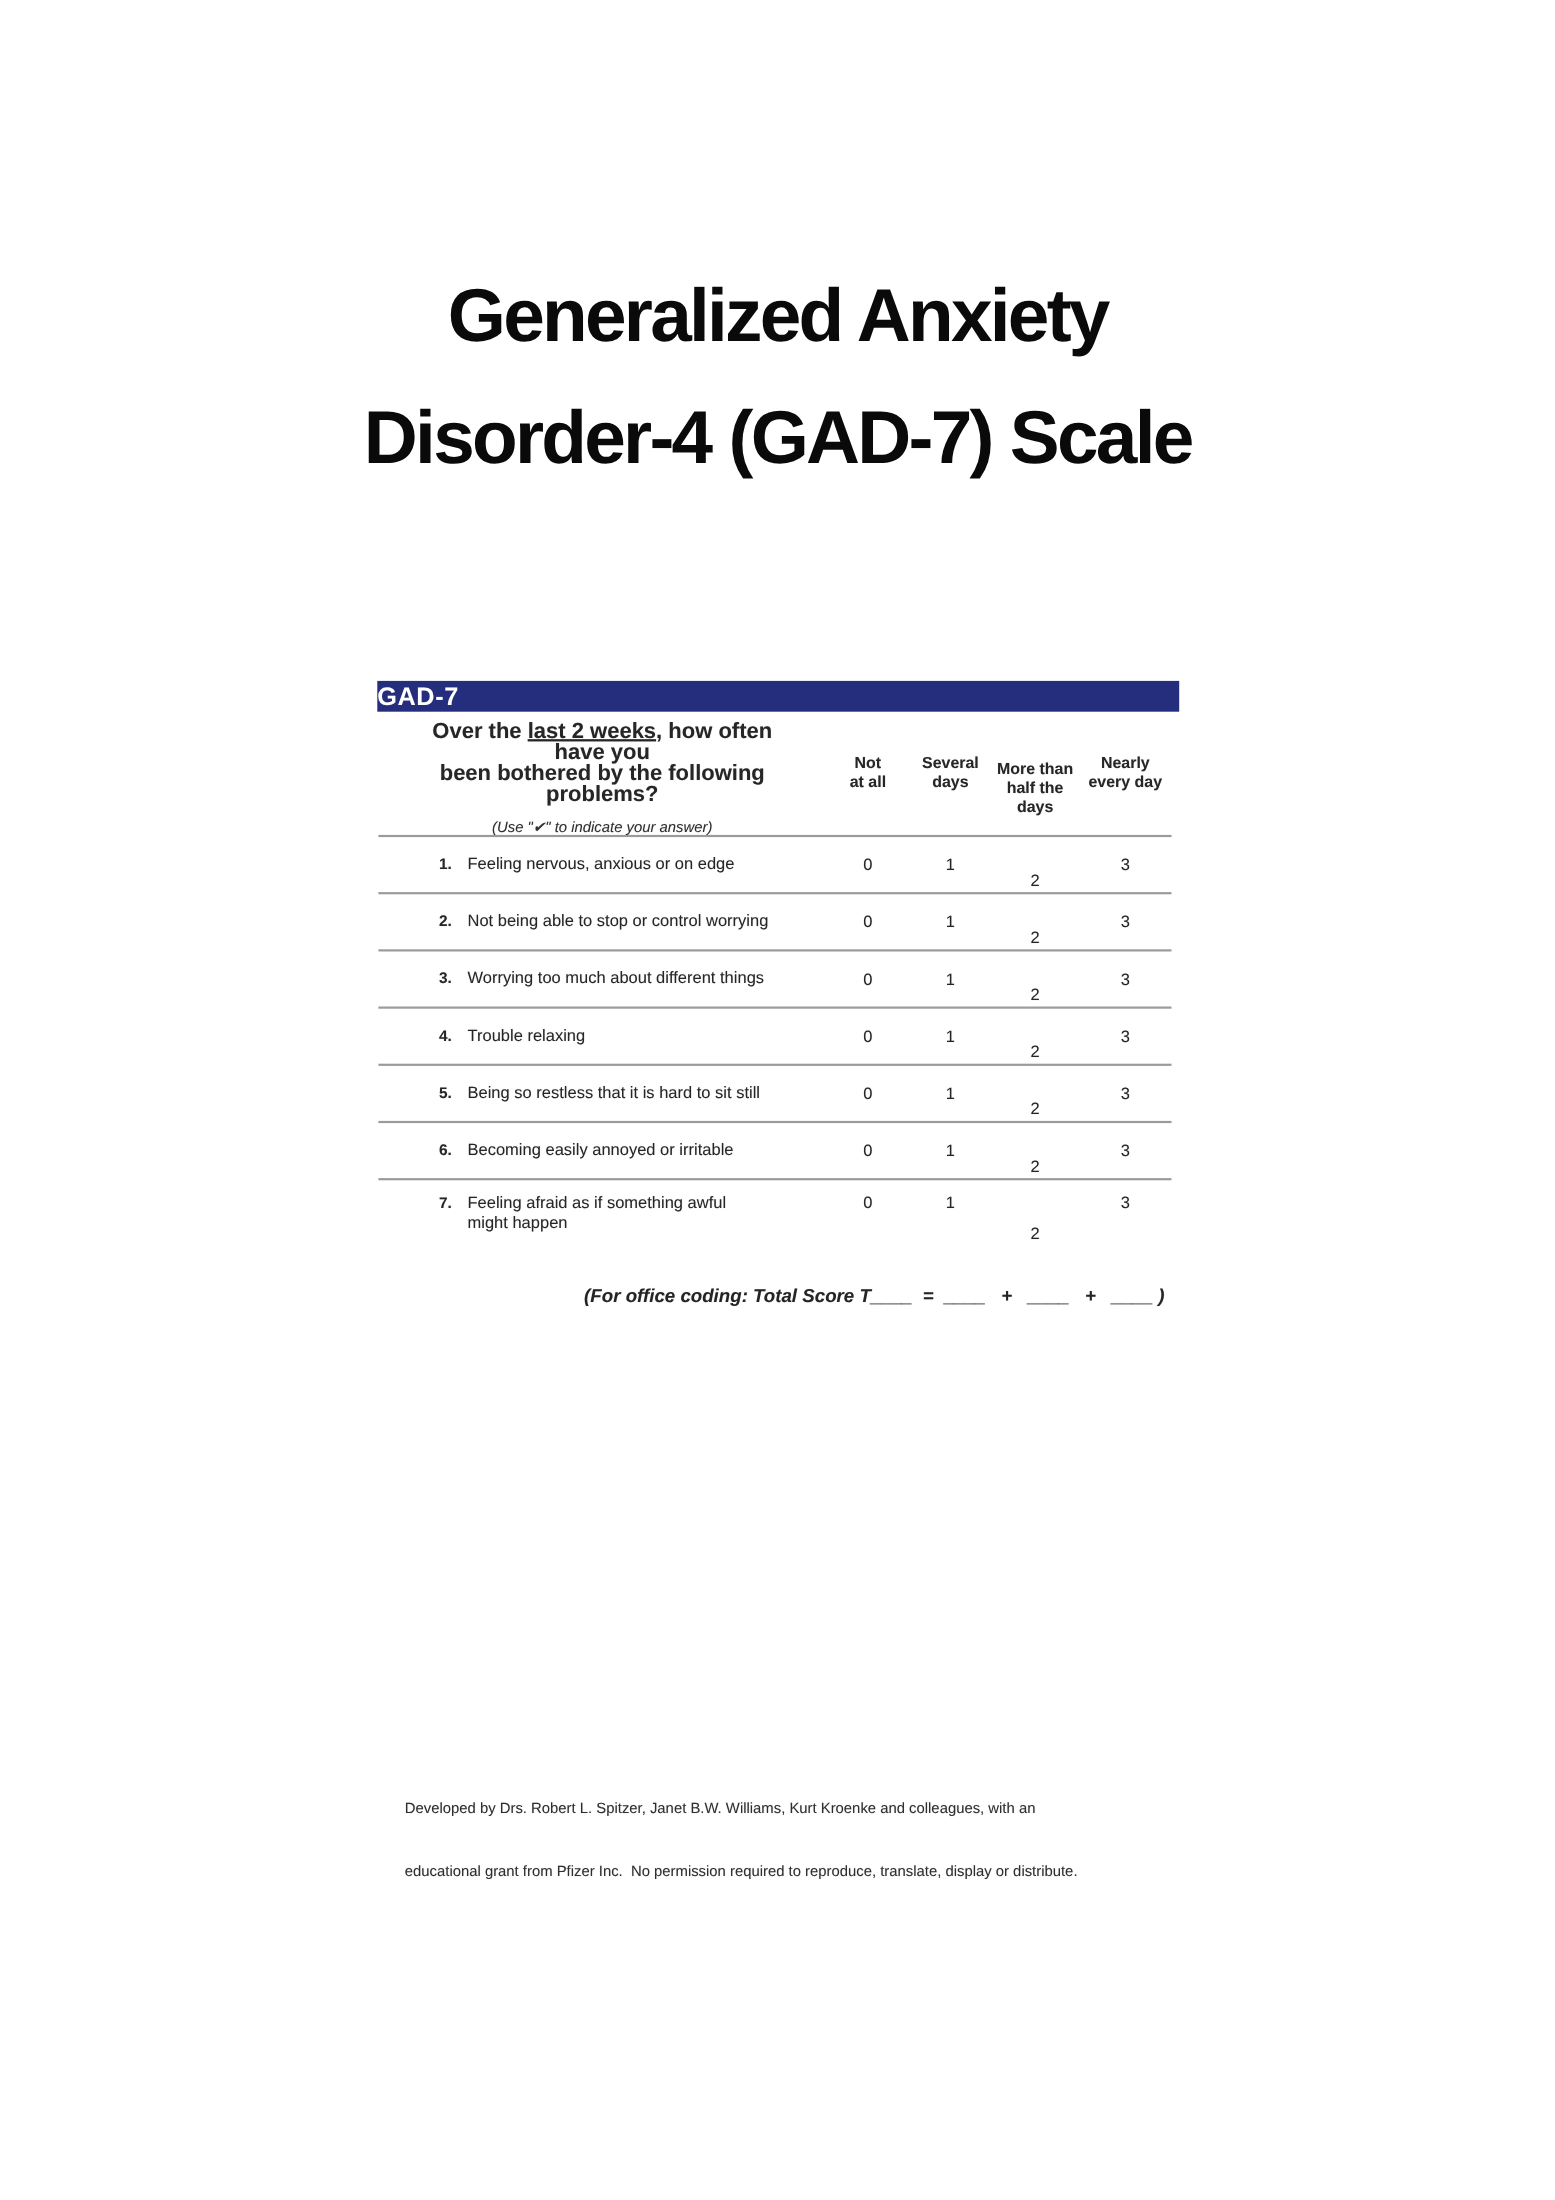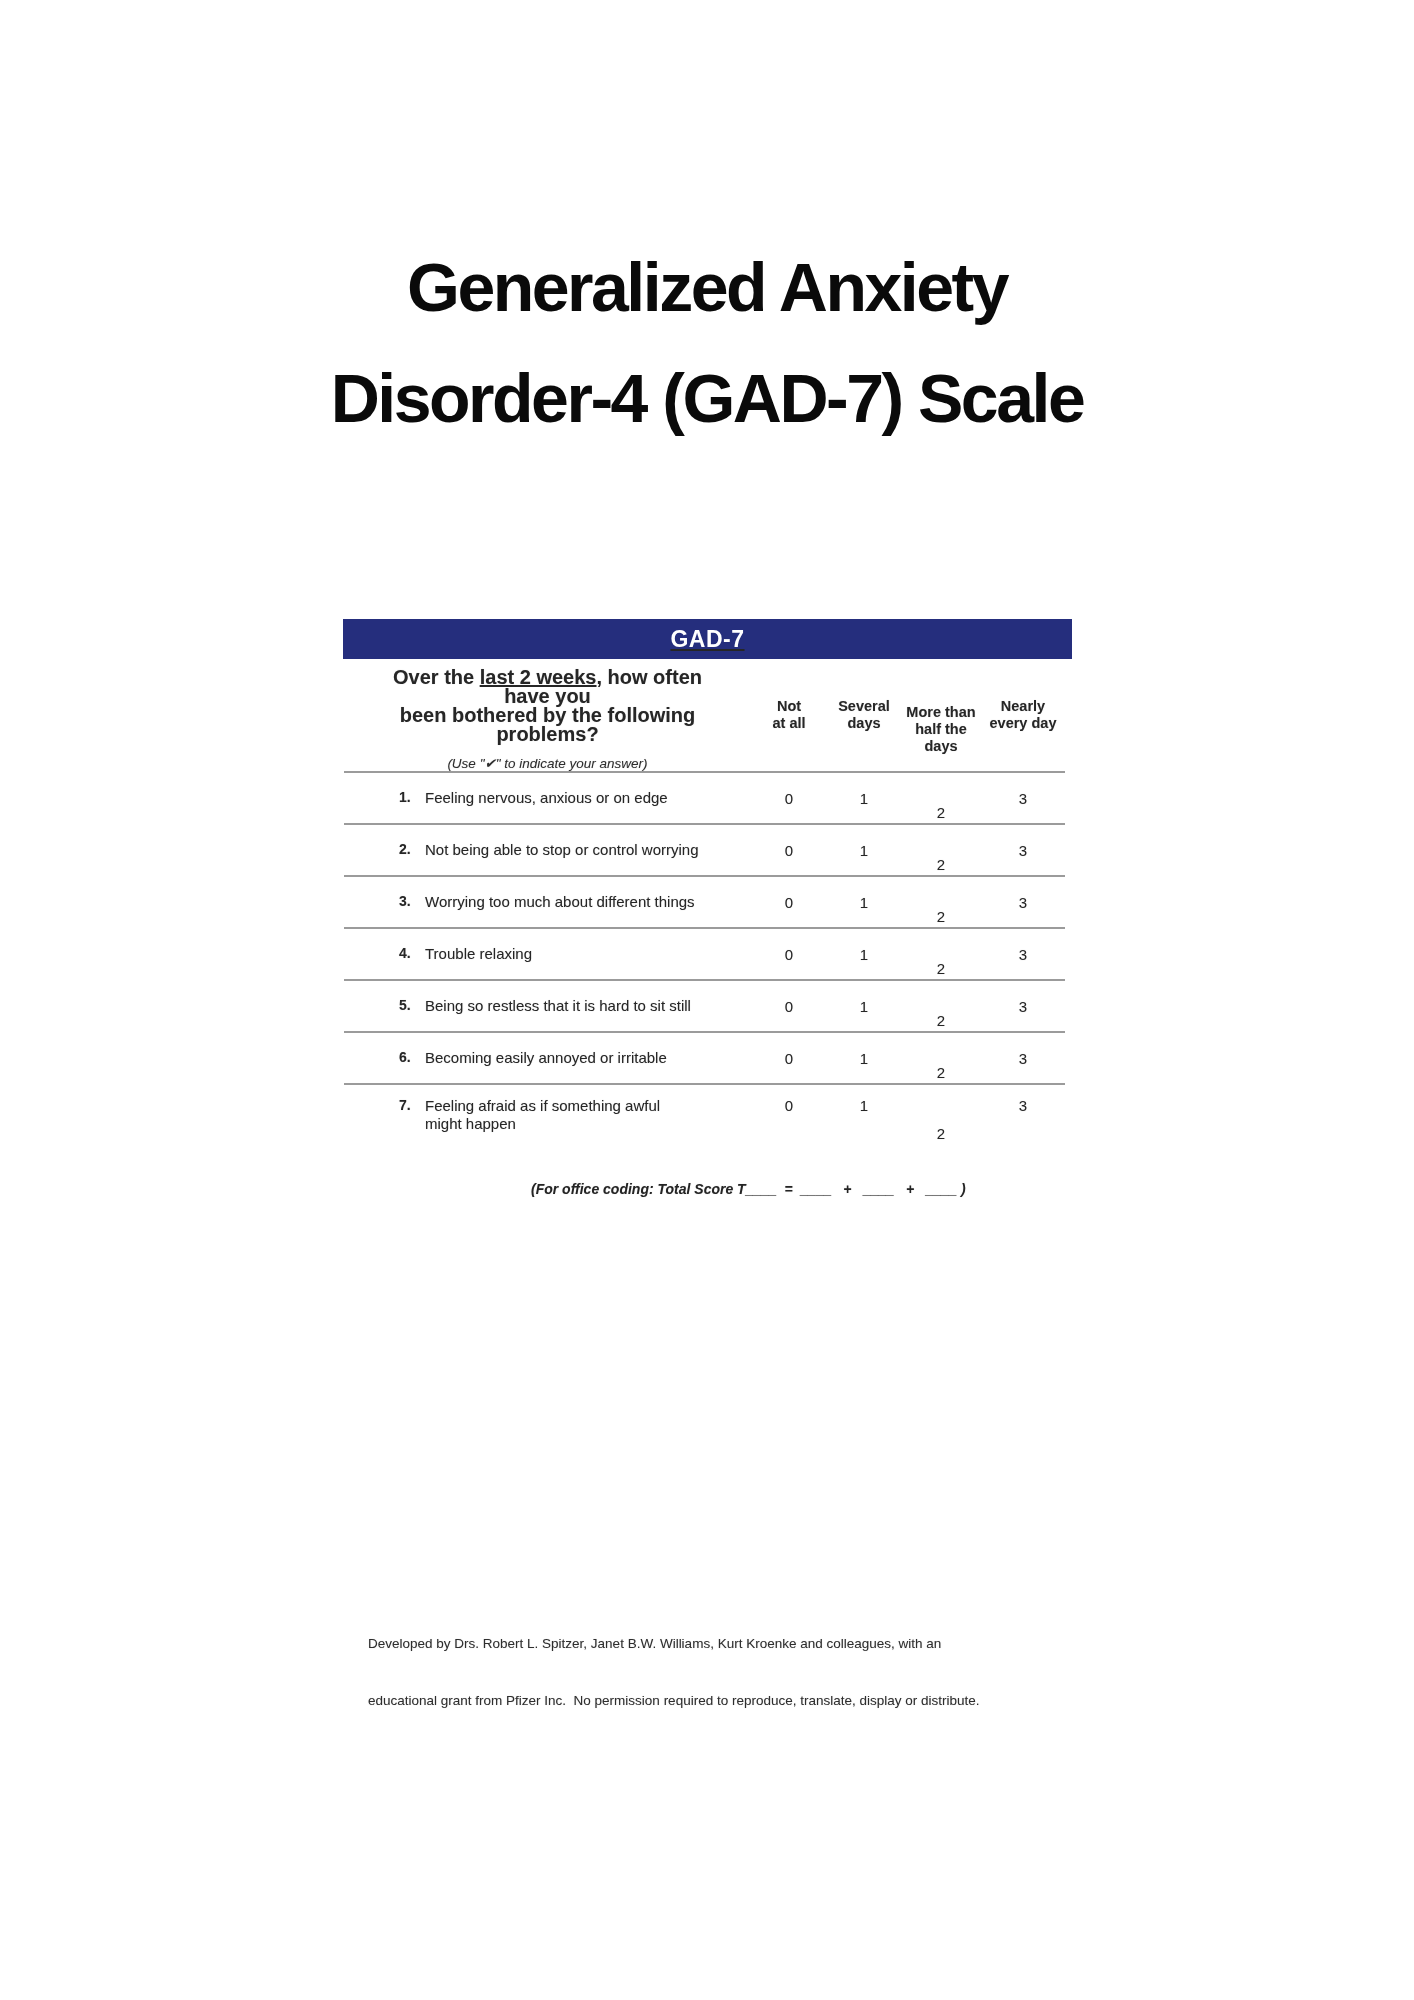--- a/index.html
+++ b/index.html
@@ -16,22 +16,22 @@
   }
   .page-title .tline{display:block;}
 
   
   .gad-form{
     position:absolute;left:343px;top:619px;width:729px;
     color:#262626;
     text-shadow:0 0 1px rgba(80,80,80,.30);
   }
   .form-bar{
-    height:40px;background:#252e7d;
-    display:flex;align-items:center;justify-content:center;text-decoration:underline;
+    height:28px;background:#252e7d;
+    display:flex;align-items:center;justify-content:flex-start;
   }
   .form-bar span{
     color:#ffffff;font-weight:700;font-size:23px;letter-spacing:.5px;
     text-shadow:none;
   }
 
   .tbl{width:721px;margin-left:1px;}
   .trow{display:flex;box-sizing:border-box;}
   .qcell{width:407px;box-sizing:border-box;}
   .vcell{text-align:center;box-sizing:border-box;}
@@ -61,21 +61,21 @@
   .qrow{height:52px;align-items:center;border-bottom:2px solid #9b9b9b;}
   .qrow .qcell{display:flex;padding-left:55px;}
   .qnum{width:26px;font-weight:700;font-size:14px;flex:none;}
   .qtext{font-size:15px;line-height:18px;white-space:pre-line;}
   .qrow .vcell{font-size:15px;}
   .row-last{height:66px;border-bottom:none;align-items:flex-start;padding-top:12px;}
 
   
   .office{
     margin-top:30px;padding-left:188px;
-    font-weight:700;font-style:italic;font-size:14px;white-space:pre;
+    font-weight:700;font-style:italic;font-size:17px;white-space:pre;
     color:#242424;
   }
 
   
   .attr{
     position:absolute;left:368px;top:1596px;
     font-size:13.5px;line-height:19px;color:#2e2e2e;
     text-shadow:0 0 1px rgba(90,90,90,.30);white-space:pre;
   }
 </style>

